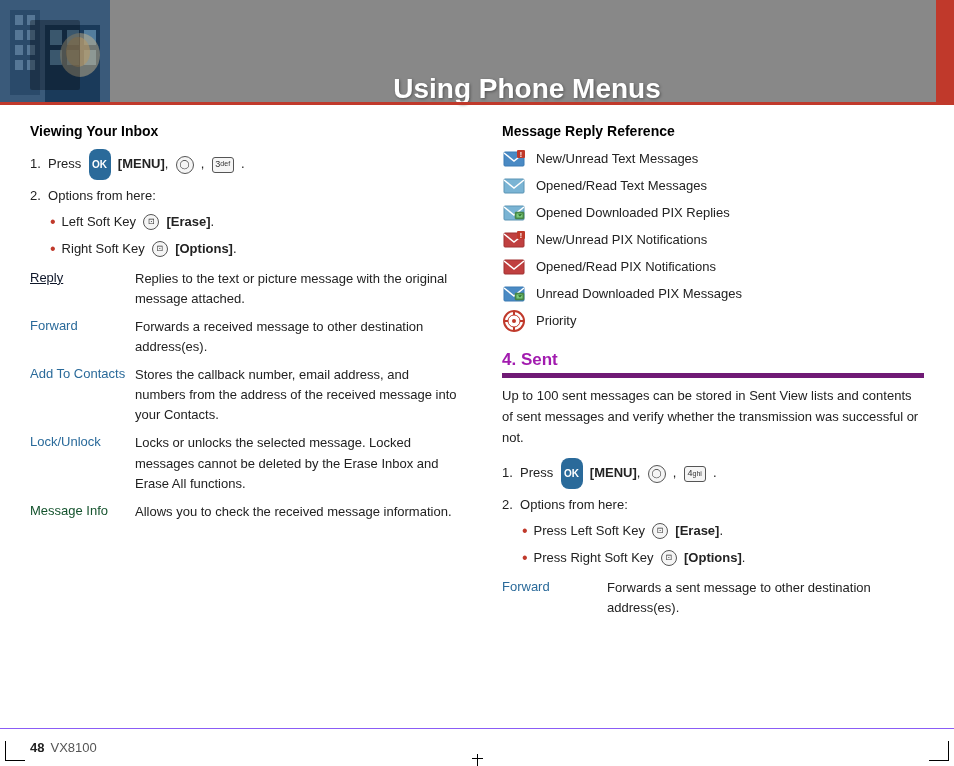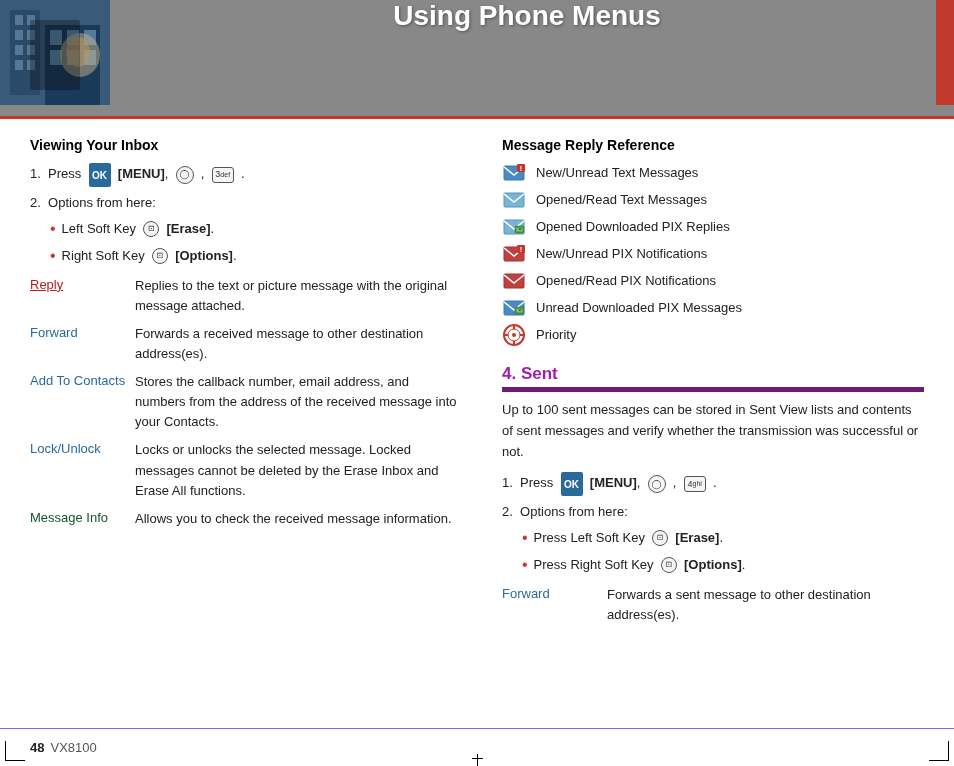--- a/index.html
+++ b/index.html
@@ -10,24 +10,24 @@
       font-family: Arial, Helvetica, sans-serif;
       font-size: 13px;
       color: #222;
       overflow: hidden;
       position: relative;
     }
 
     
     .header {
       position: relative;
-      height: 119px;
+      height: 105px;
       background: #888;
       display: flex;
-      align-items: flex-start;
+      align-items: flex-end;
     }
     .header-photo {
       width: 110px;
       height: 105px;
       background: linear-gradient(135deg, #4a6a8a 0%, #2a3a5a 50%, #8a7a6a 100%);
       flex-shrink: 0;
       position: relative;
       overflow: hidden;
     }
     .header-photo::after {
@@ -103,22 +103,22 @@
     }
 
     .btn-ok {
       display: inline-flex;
       align-items: center;
       justify-content: center;
       background: #2a6a9a;
       color: #fff;
       font-size: 10px;
       font-weight: bold;
-      width: 22px; height: 24px;
-      border-radius: 2px;
+      width: 22px; height: 31px;
+      border-radius: 8px;
       vertical-align: middle;
     }
 
     .btn-key {
       display: inline-flex;
       align-items: center;
       justify-content: center;
       border: 1px solid #555;
       background: #f5f5f5;
       border-radius: 50%;
@@ -363,21 +363,21 @@
         <span class="bullet-dot">•</span>
         <span>
           Right Soft Key&nbsp;
           <span class="btn-key" style="width:16px;height:16px;font-size:8px;">⊡</span>
           &nbsp;<strong>[Options]</strong>.
         </span>
       </div>
     </div>
 
     <div class="term-row">
-      <span class="term" style="color:#b91c1c;text-decoration:underline;">Reply</span>
+      <span class="term" style="color:#0f172a;text-decoration:underline;">Reply</span>
       <span class="definition">Replies to the text or picture message with the original message attached.</span>
     </div>
     <div class="term-row">
       <span class="term" style="color:#2a6a9a;">Forward</span>
       <span class="definition">Forwards a received message to other destination address(es).</span>
     </div>
     <div class="term-row">
       <span class="term" style="color:#2a6a9a;">Add To Contacts</span>
       <span class="definition">Stores the callback number, email address, and numbers from the address of the received message into your Contacts.</span>
     </div>

